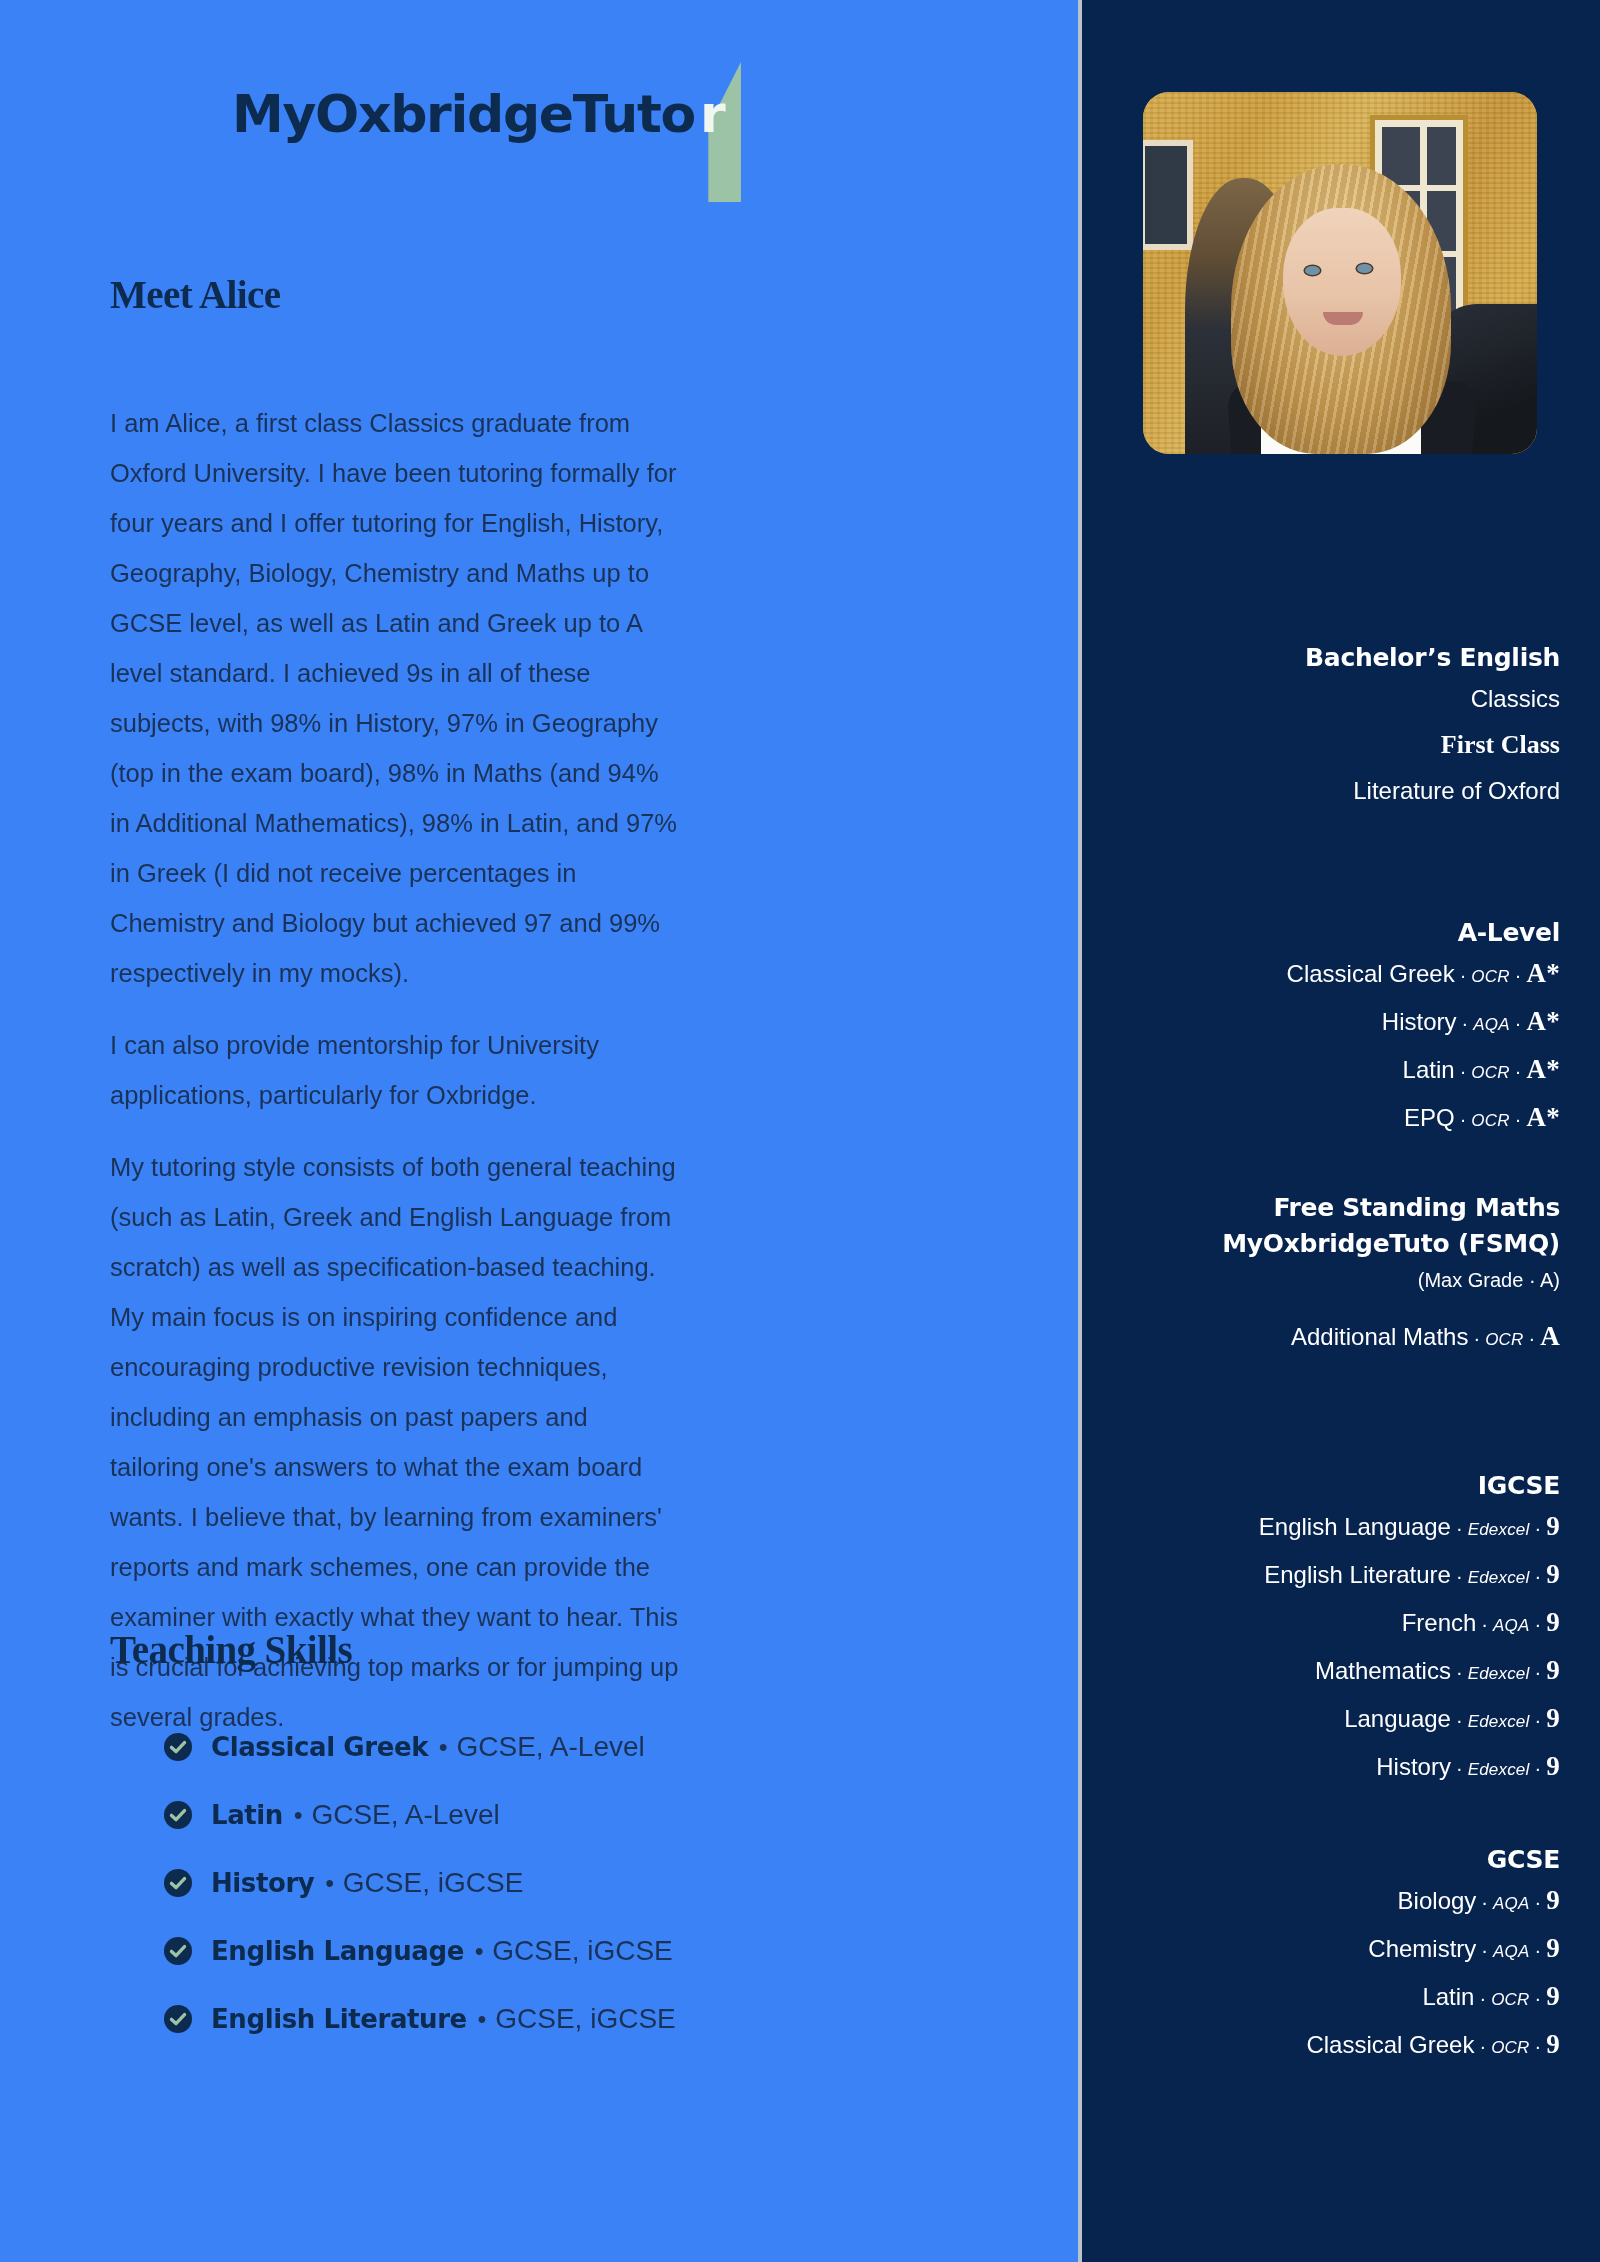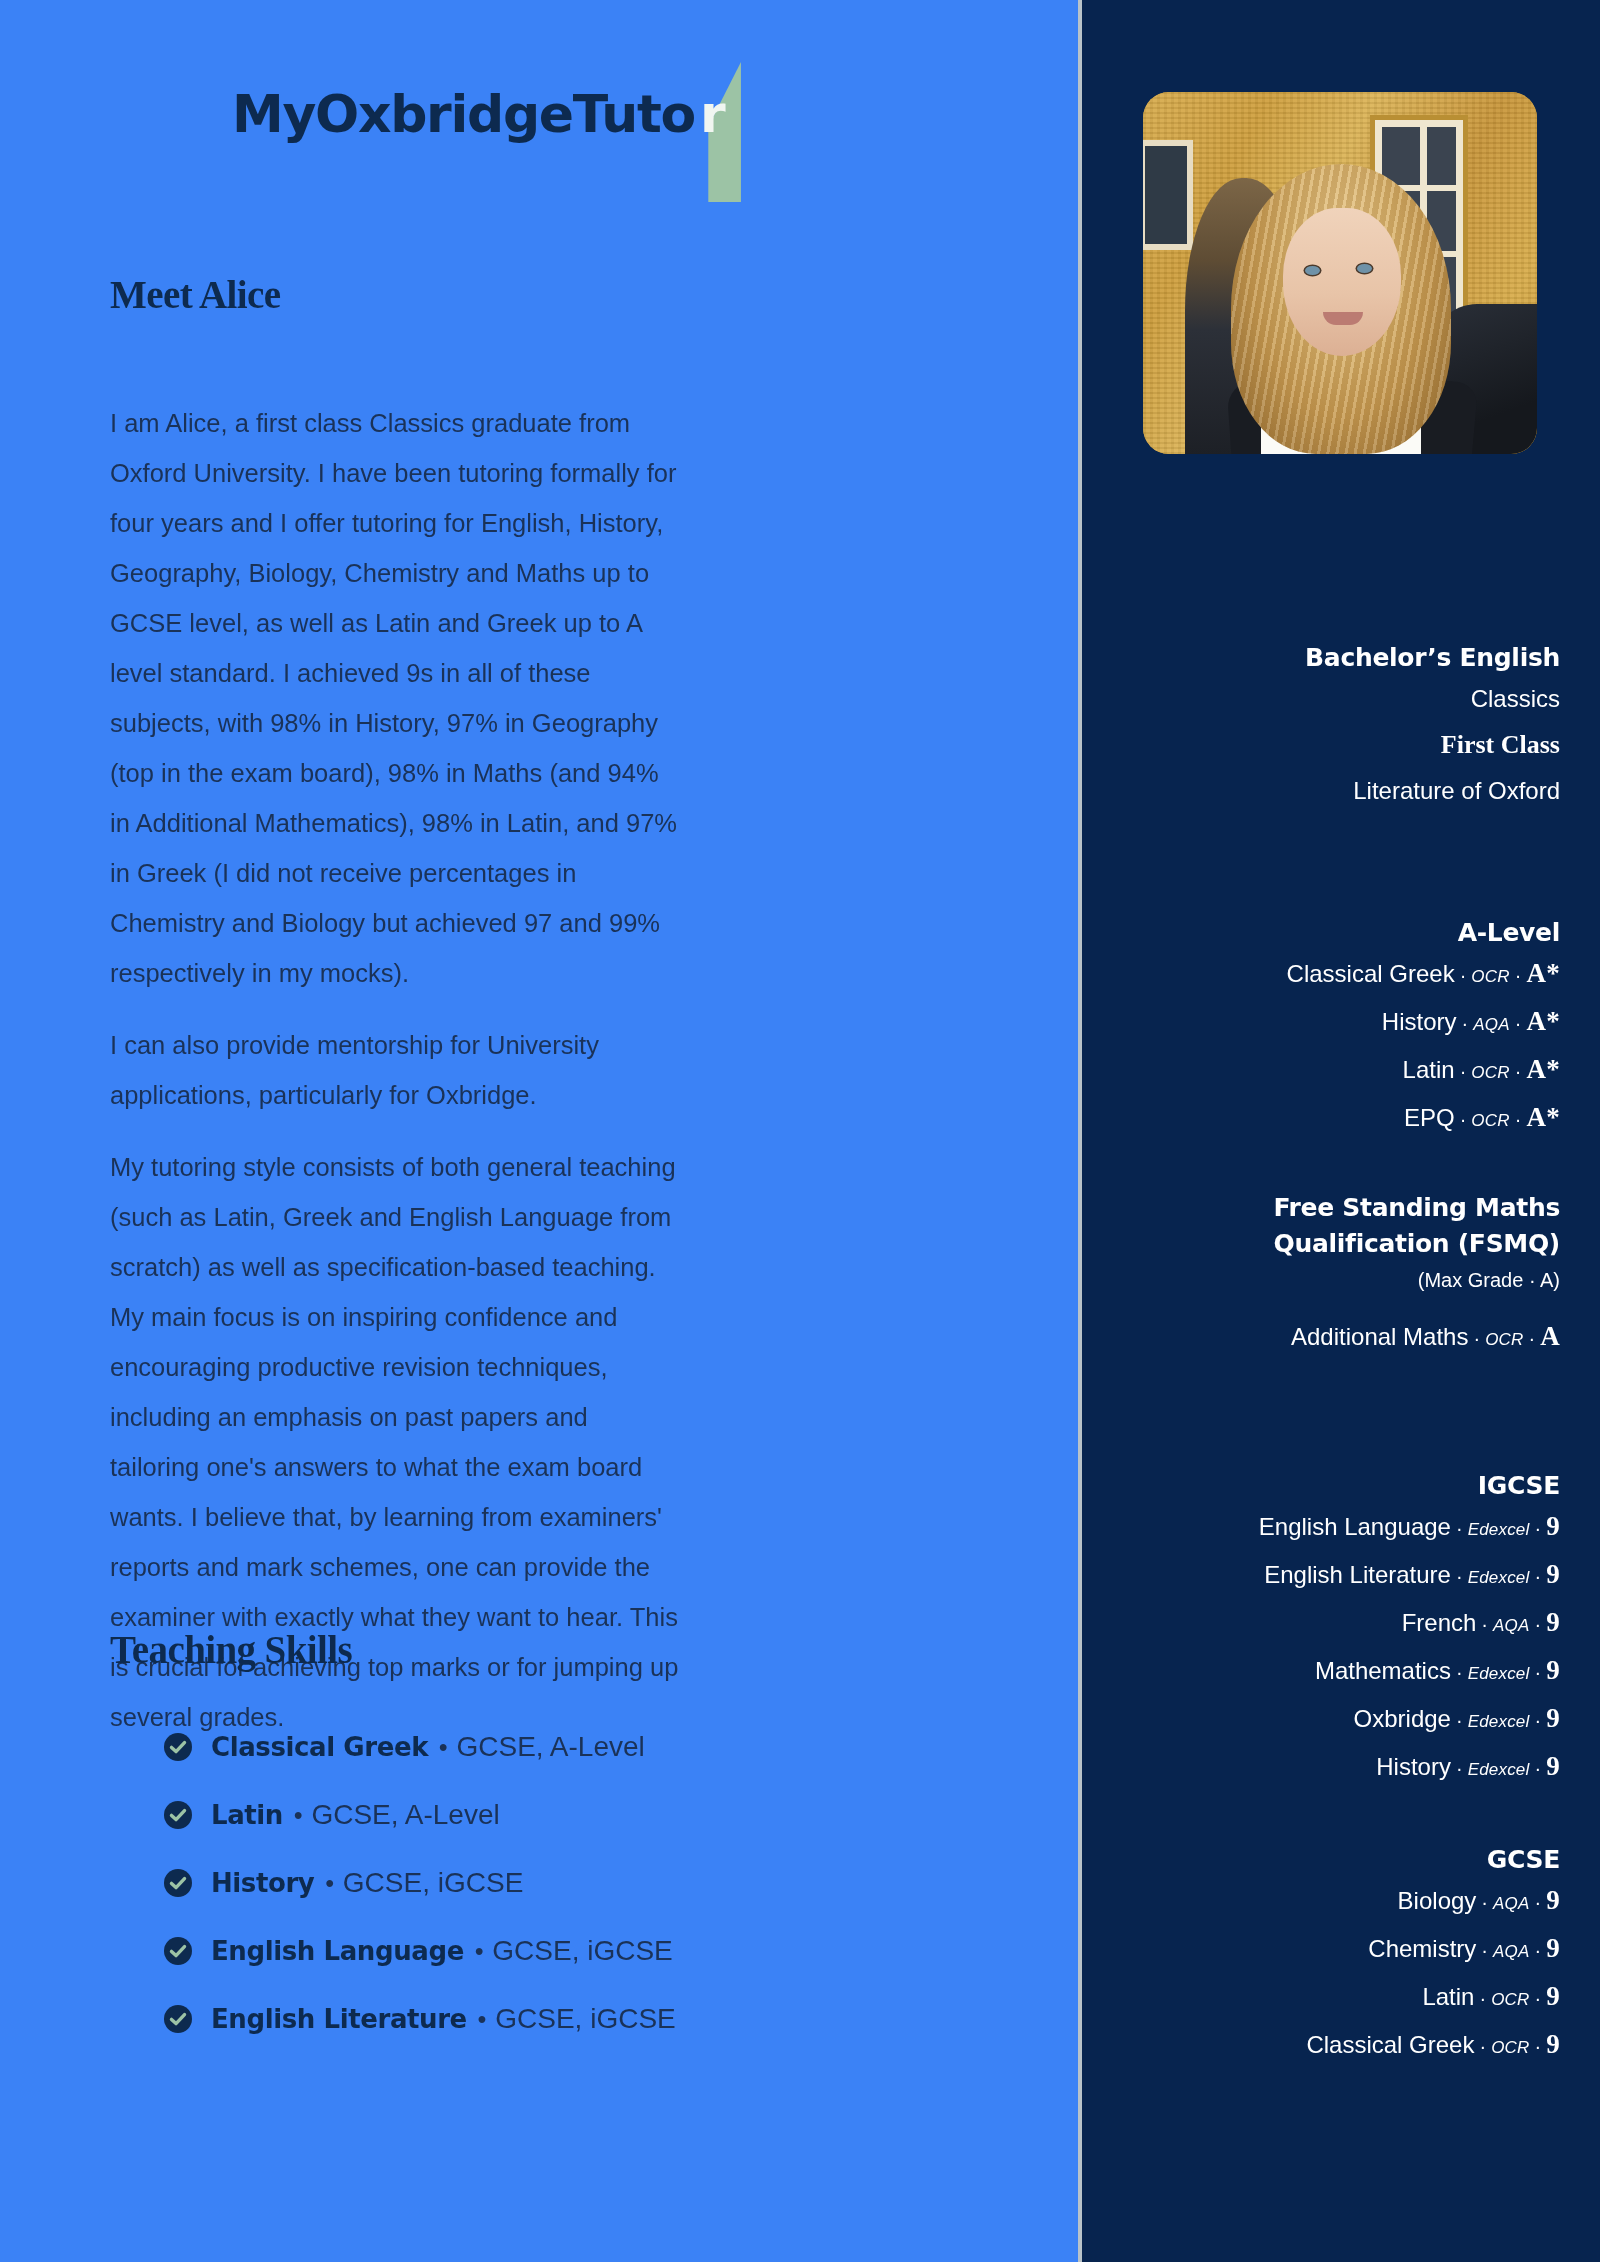--- a/index.html
+++ b/index.html
@@ -339,35 +339,35 @@
       <div id="alevel-rows">
           <div class="qrow"><span class="subj">Classical Greek</span><span class="dot">·</span><span class="board">OCR</span><span class="dot">·</span><span class="grade">A*</span></div>
           <div class="qrow"><span class="subj">History</span><span class="dot">·</span><span class="board">AQA</span><span class="dot">·</span><span class="grade">A*</span></div>
           <div class="qrow"><span class="subj">Latin</span><span class="dot">·</span><span class="board">OCR</span><span class="dot">·</span><span class="grade">A*</span></div>
           <div class="qrow"><span class="subj">EPQ</span><span class="dot">·</span><span class="board">OCR</span><span class="dot">·</span><span class="grade">A*</span></div>
         </div>
     </div>
 
     <div class="side-block" style="top:1190px">
       <div class="side-head">Free Standing Maths</div>
-      <div class="side-head">Qualification (FSMQ)</div>
+      <div class="side-head">MyOxbridgeTuto (FSMQ)</div>
       <div class="side-note">(Max Grade · A)</div>
       <div id="fsmq-rows" style="margin-top:16px">
           <div class="qrow"><span class="subj">Additional Maths</span><span class="dot">·</span><span class="board">OCR</span><span class="dot">·</span><span class="grade">A</span></div>
         </div>
     </div>
 
     <div class="side-block" style="top:1468px">
       <div class="side-head">IGCSE</div>
       <div id="igcse-rows">
           <div class="qrow"><span class="subj">English Language</span><span class="dot">·</span><span class="board">Edexcel</span><span class="dot">·</span><span class="grade">9</span></div>
           <div class="qrow"><span class="subj">English Literature</span><span class="dot">·</span><span class="board">Edexcel</span><span class="dot">·</span><span class="grade">9</span></div>
           <div class="qrow"><span class="subj">French</span><span class="dot">·</span><span class="board">AQA</span><span class="dot">·</span><span class="grade">9</span></div>
           <div class="qrow"><span class="subj">Mathematics</span><span class="dot">·</span><span class="board">Edexcel</span><span class="dot">·</span><span class="grade">9</span></div>
-          <div class="qrow"><span class="subj">Oxbridge</span><span class="dot">·</span><span class="board">Edexcel</span><span class="dot">·</span><span class="grade">9</span></div>
+          <div class="qrow"><span class="subj">Language</span><span class="dot">·</span><span class="board">Edexcel</span><span class="dot">·</span><span class="grade">9</span></div>
           <div class="qrow"><span class="subj">History</span><span class="dot">·</span><span class="board">Edexcel</span><span class="dot">·</span><span class="grade">9</span></div>
         </div>
     </div>
 
     <div class="side-block" style="top:1842px">
       <div class="side-head">GCSE</div>
       <div id="gcse-rows">
           <div class="qrow"><span class="subj">Biology</span><span class="dot">·</span><span class="board">AQA</span><span class="dot">·</span><span class="grade">9</span></div>
           <div class="qrow"><span class="subj">Chemistry</span><span class="dot">·</span><span class="board">AQA</span><span class="dot">·</span><span class="grade">9</span></div>
           <div class="qrow"><span class="subj">Latin</span><span class="dot">·</span><span class="board">OCR</span><span class="dot">·</span><span class="grade">9</span></div>

